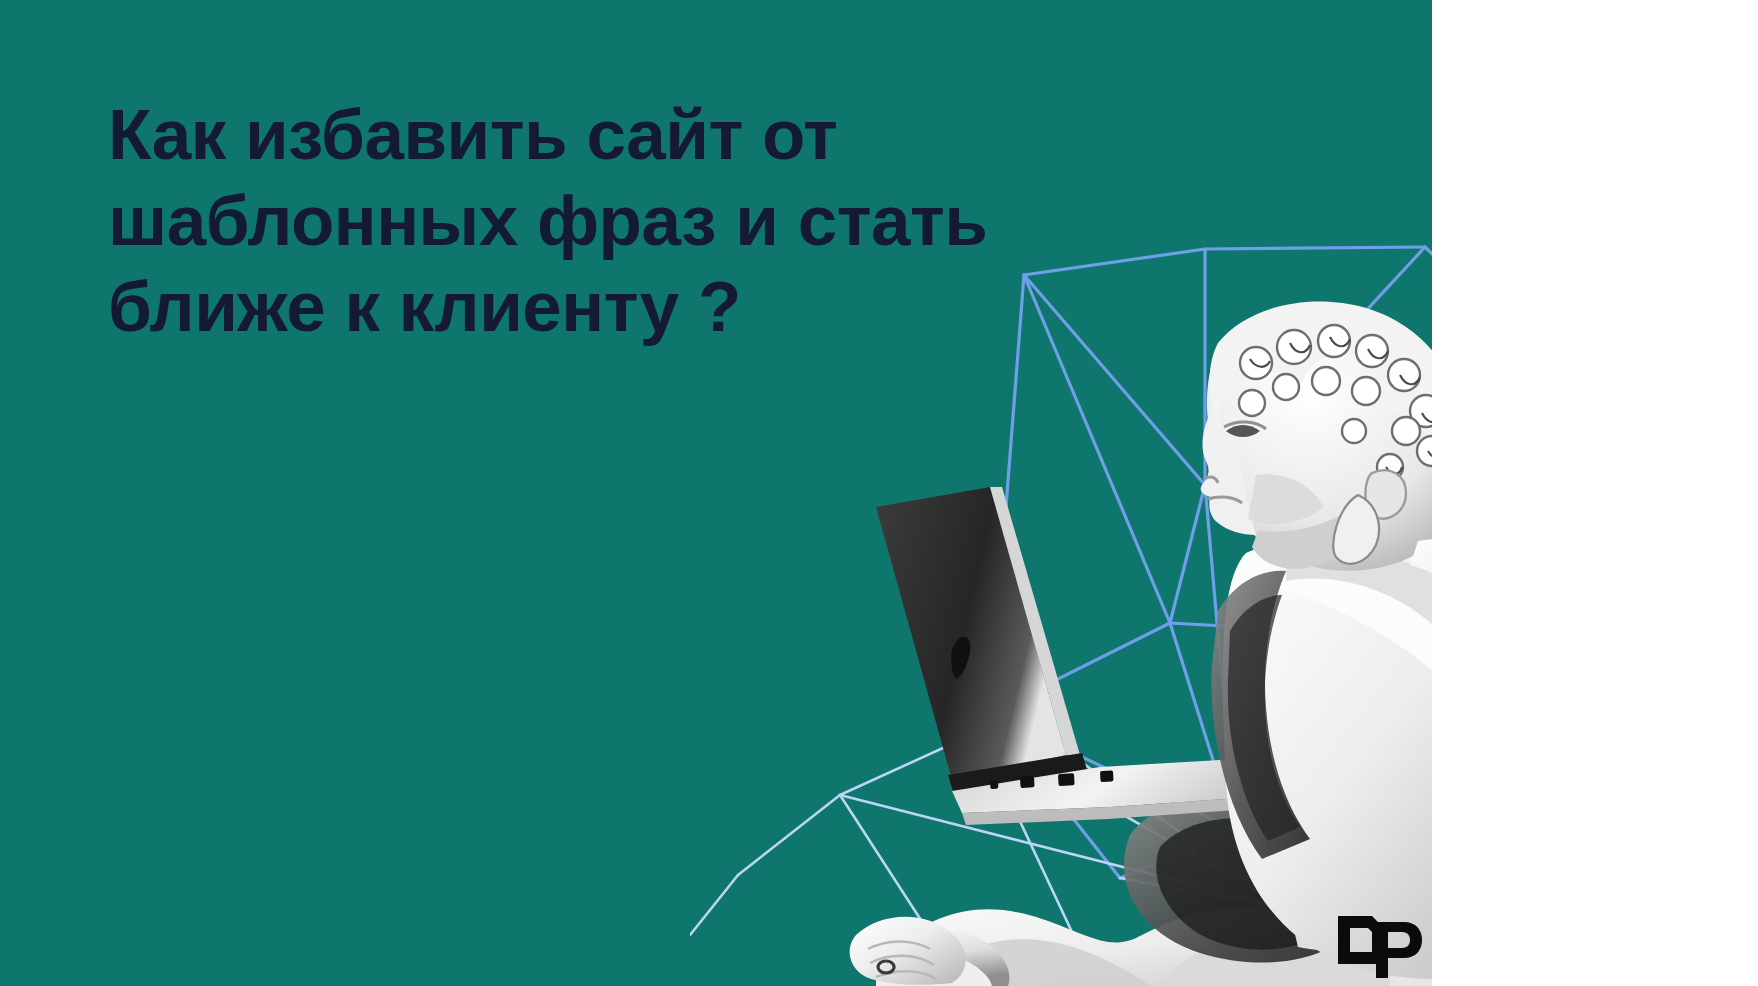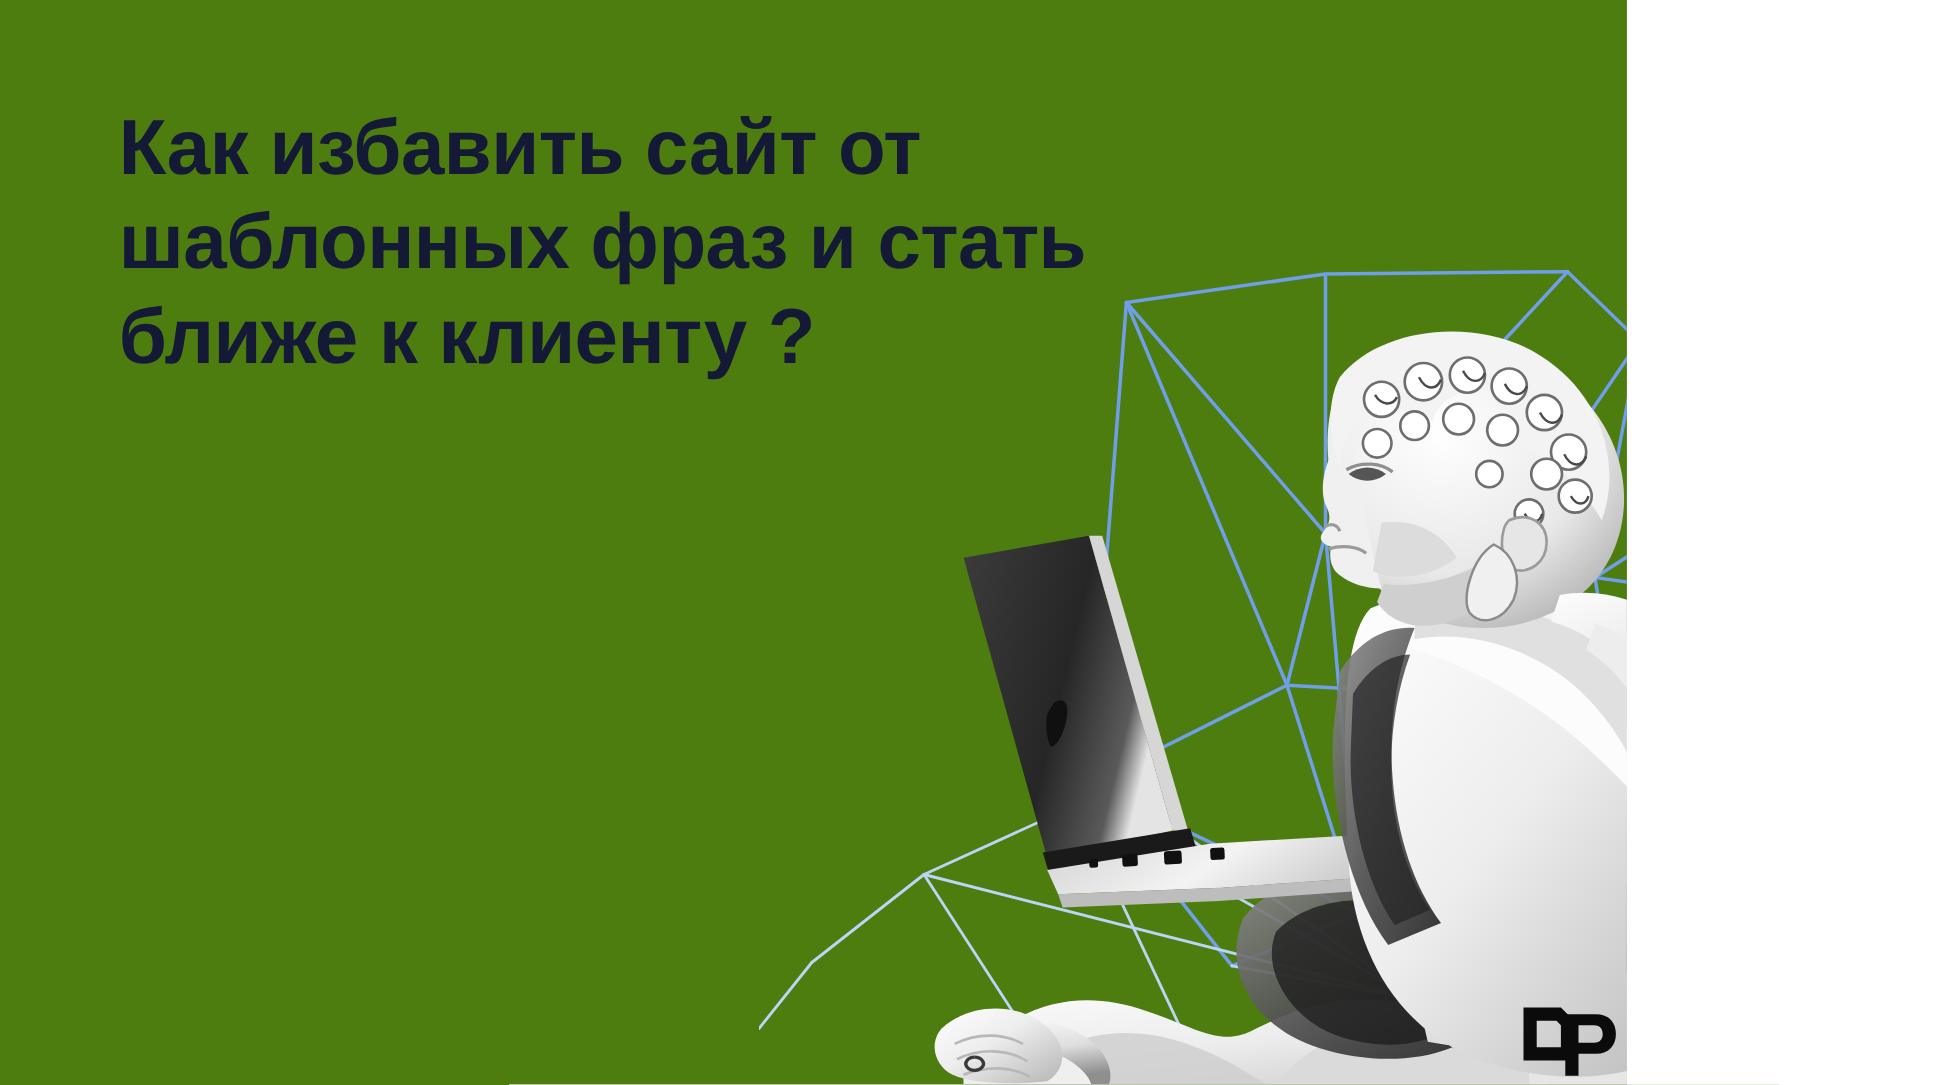--- a/index.html
+++ b/index.html
@@ -10,23 +10,22 @@
   body {
     width: 1758px;
     height: 986px;
     font-family: "Liberation Sans", sans-serif;
     overflow: hidden;
   }
   #slide {
     position: relative;
     width: 1432px;
     height: 986px;
-    background: #4d7c0f;
+    background: #0f766e;
     overflow: hidden;
-    padding-left: 47px;
   }
 
   
   #headline {
     position: absolute;
     left: 108px;
     top: 92px;
     width: 900px;
     color: #141936;
     font-family: "Liberation Sans", sans-serif;

